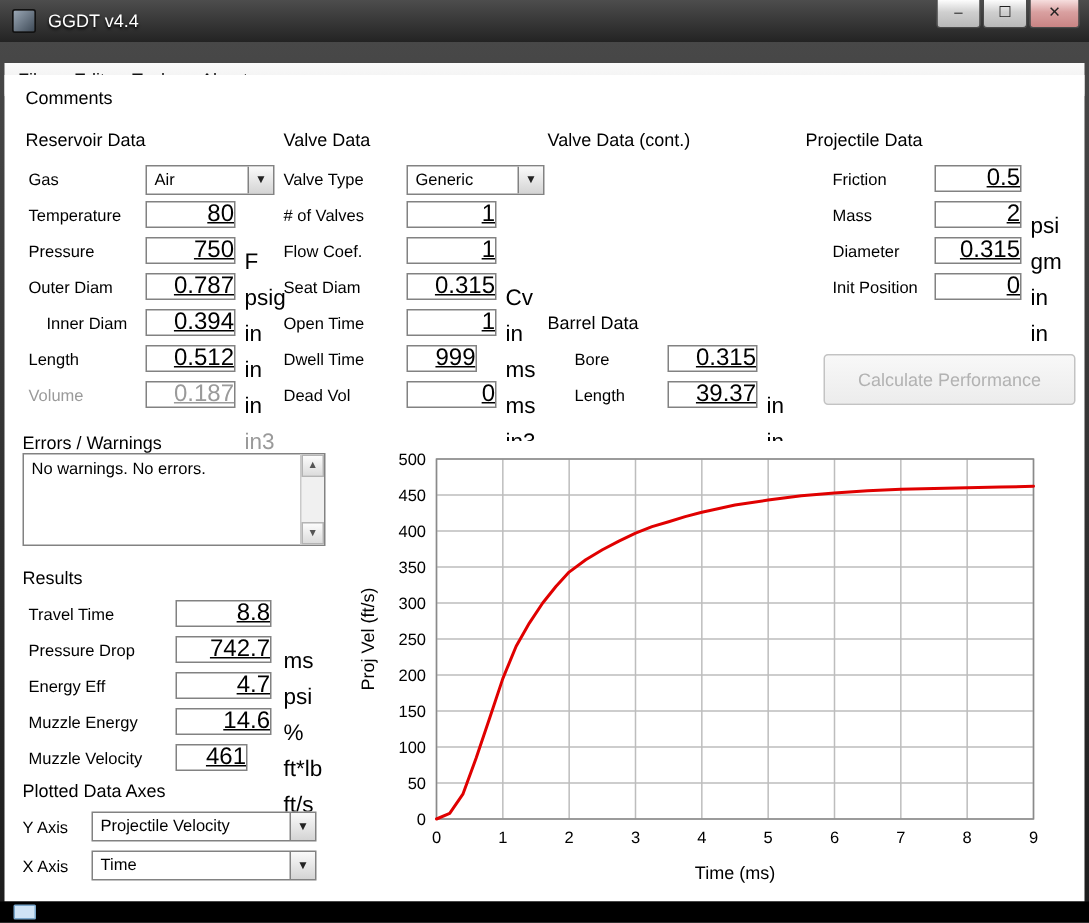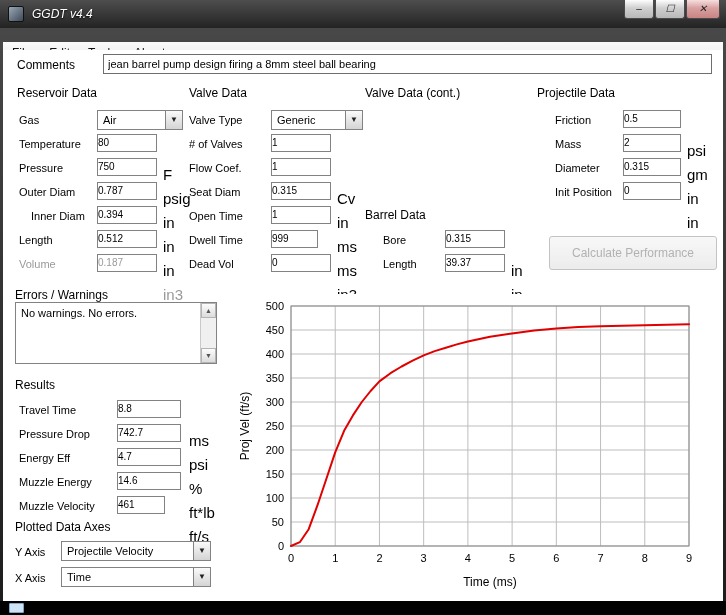--- a/index.html
+++ b/index.html
@@ -1,33 +1,33 @@
 <!DOCTYPE html>
 <html><head>
 <meta charset="utf-8">
 <style>
   *{margin:0;padding:0;box-sizing:border-box;}
   html,body{width:726px;height:615px;}
   body{font-family:"Liberation Sans",sans-serif;background:#2b2b2b;position:relative;overflow:hidden;font-size:11px;color:#000;}
   .window{position:absolute;inset:0;background:linear-gradient(#4a4a4a,#1c1c1c);}
-  .titlebar{position:absolute;left:0;top:0;right:0;height:28px;background:linear-gradient(#4d4d4d,#232323);display:flex;align-items:center;font-style:italic;}
+  .titlebar{position:absolute;left:0;top:0;right:0;height:28px;background:linear-gradient(#4d4d4d,#232323);display:flex;align-items:center;}
   .app-icon{width:16px;height:16px;margin:0 8px 0 8px;background:linear-gradient(135deg,#9aa7b5,#3e4a57);border:1px solid #111;border-radius:2px;}
   .title-text{color:#fff;font-size:12px;text-shadow:0 1px 2px #000;}
   .win-btns{position:absolute;right:6px;top:0;display:flex;}
   .win-btn{width:30px;height:19px;margin-left:1px;background:linear-gradient(#fdfdfd,#cfcfcf 45%,#b8b8b8);border:1px solid #4a4a4a;border-top:none;border-radius:0 0 3px 3px;text-align:center;line-height:17px;font-size:10px;color:#222;cursor:default;}
   .win-btn.close{width:34px;background:linear-gradient(#f6dede,#d9a0a0 45%,#c98484);}
   .menubar{position:absolute;left:3px;top:28px;right:3px;height:22px;background:linear-gradient(#fafafa,#ececec);border-bottom:1px solid #d2d2d2;display:flex;align-items:center;margin-top:14px;}
   .menu-item{padding:3px 9px;font-size:12px;color:#111;}
   .client{position:absolute;left:3px;top:50px;right:3px;bottom:14px;background:#ffffff;}
   .bottom-strip{position:absolute;left:0;right:0;bottom:0;height:14px;background:#000;}
   .taskbar-icon{position:absolute;left:9px;bottom:2px;width:15px;height:10px;background:#cfe3f5;border:1px solid #7aa7cc;border-radius:1px;}
   .hdr{position:absolute;font-weight:normal;font-size:12px;white-space:nowrap;}
   .lbl{position:absolute;font-size:11px;white-space:nowrap;line-height:16px;}
   .unit{position:absolute;font-size:15px;white-space:nowrap;line-height:16px;margin-top:31px;}
-  .box{position:absolute;height:18px;background:#fff;border:1px solid #828282;text-align:left;line-height:16px;font-size:10px;overflow:hidden;}
+  .box{position:absolute;height:18px;background:#fff;border:1px solid #828282;text-align:right;line-height:16px;font-size:16px;overflow:hidden;text-decoration:underline;}
   .disabled-txt{color:#9a9a9a;}
   .combo{position:absolute;height:20px;background:#fff;border:1px solid #828282;font-size:11px;line-height:18px;padding-left:5px;white-space:nowrap;overflow:hidden;}
   .combo .drop{position:absolute;right:0;top:0;bottom:0;width:17px;background:linear-gradient(#fafafa,#d4d4d4);border-left:1px solid #828282;text-align:center;font-size:8px;line-height:18px;color:#222;}
   .comments-input{position:absolute;left:100px;top:4px;width:609px;height:20px;border:1px solid #6e6e6e;font-family:"Liberation Sans",sans-serif;font-size:11px;padding:0 4px;background:#fff;color:#000;}
   .calc-btn{position:absolute;left:546px;top:186px;width:168px;height:34px;background:linear-gradient(#f8f8f8,#ececec);border:1px solid #c3c3c3;border-radius:3px;color:#b2b2b2;font-size:12px;font-family:"Liberation Sans",sans-serif;text-align:center;line-height:32px;}
   .err-box{position:absolute;left:12px;top:252px;width:202px;height:62px;background:#fff;border:1px solid #828282;}
   .err-text{position:absolute;left:5px;top:3px;right:20px;font-size:11px;line-height:14px;}
   .scrollbar{position:absolute;right:0;top:0;bottom:0;width:16px;background:#f0f0f0;border-left:1px solid #c9c9c9;}
   .scroll-btn{position:absolute;left:0;right:0;height:15px;background:linear-gradient(#fcfcfc,#dcdcdc);border:1px solid #b4b4b4;text-align:center;font-size:7px;line-height:13px;color:#555;}
   .scroll-btn.up{top:0;}
@@ -53,21 +53,20 @@
   <div class="menubar">
     <span class="menu-item">File</span>
     <span class="menu-item">Edit</span>
     <span class="menu-item">Tools</span>
     <span class="menu-item">About</span>
   </div>
 
   <div class="client">
 
     <span class="hdr" style="left:14px;top:8px">Comments</span>
-    <input class="comments-input" type="text" value="jean barrel pump design firing a 8mm steel ball bearing" style="">
 
     <span class="hdr" style="left:14px;top:36px">Reservoir Data</span>
     <span class="hdr" style="left:186px;top:36px">Valve Data</span>
     <span class="hdr" style="left:362px;top:36px">Valve Data (cont.)</span>
     <span class="hdr" style="left:534px;top:36px">Projectile Data</span>
 
     <span class="lbl" style="left:16px;top:62px">Gas</span>
     <div class="combo" style="left:94px;top:60px;width:86px">
       <span>Air</span>
       <span class="drop">▼</span>

